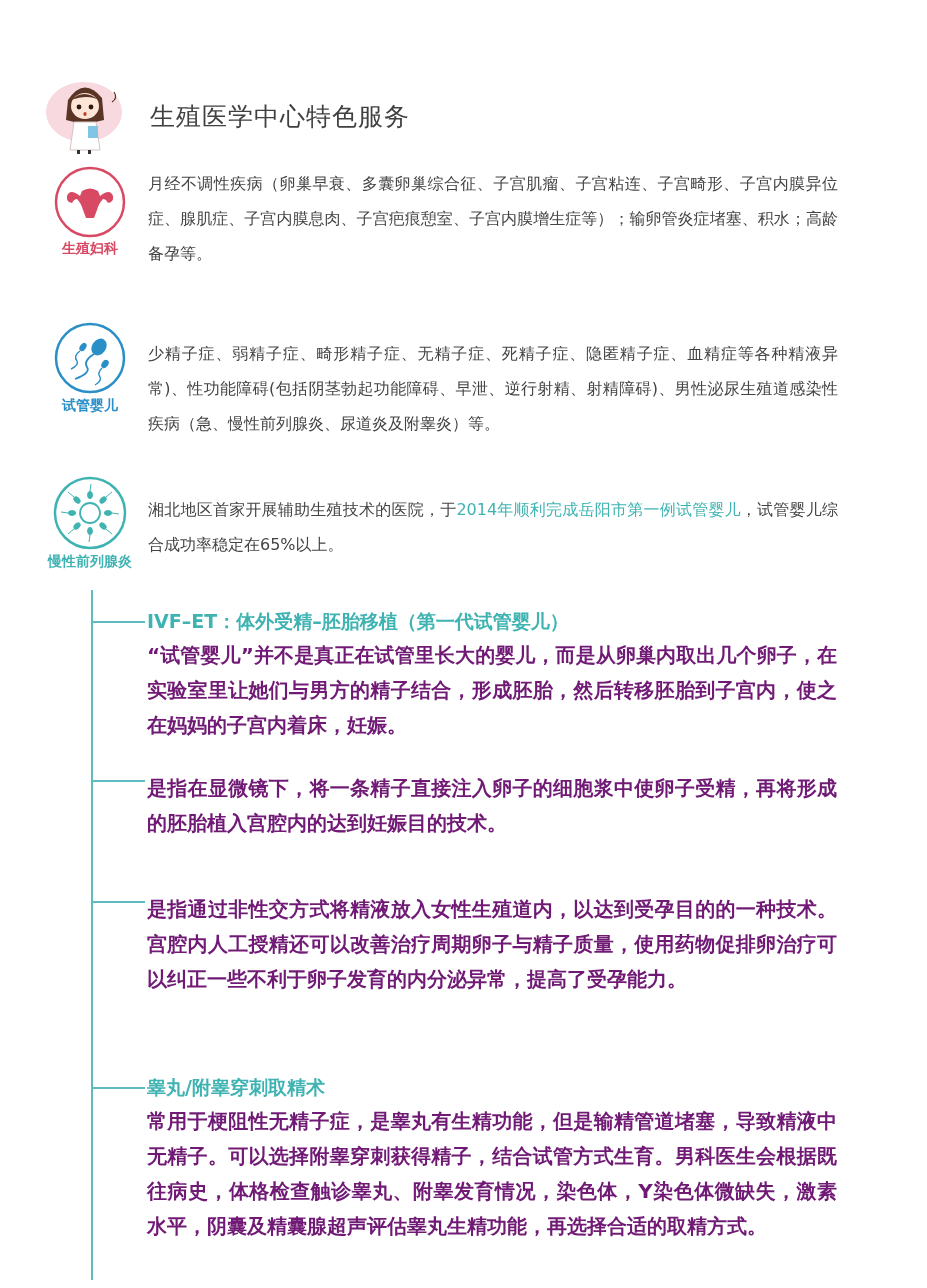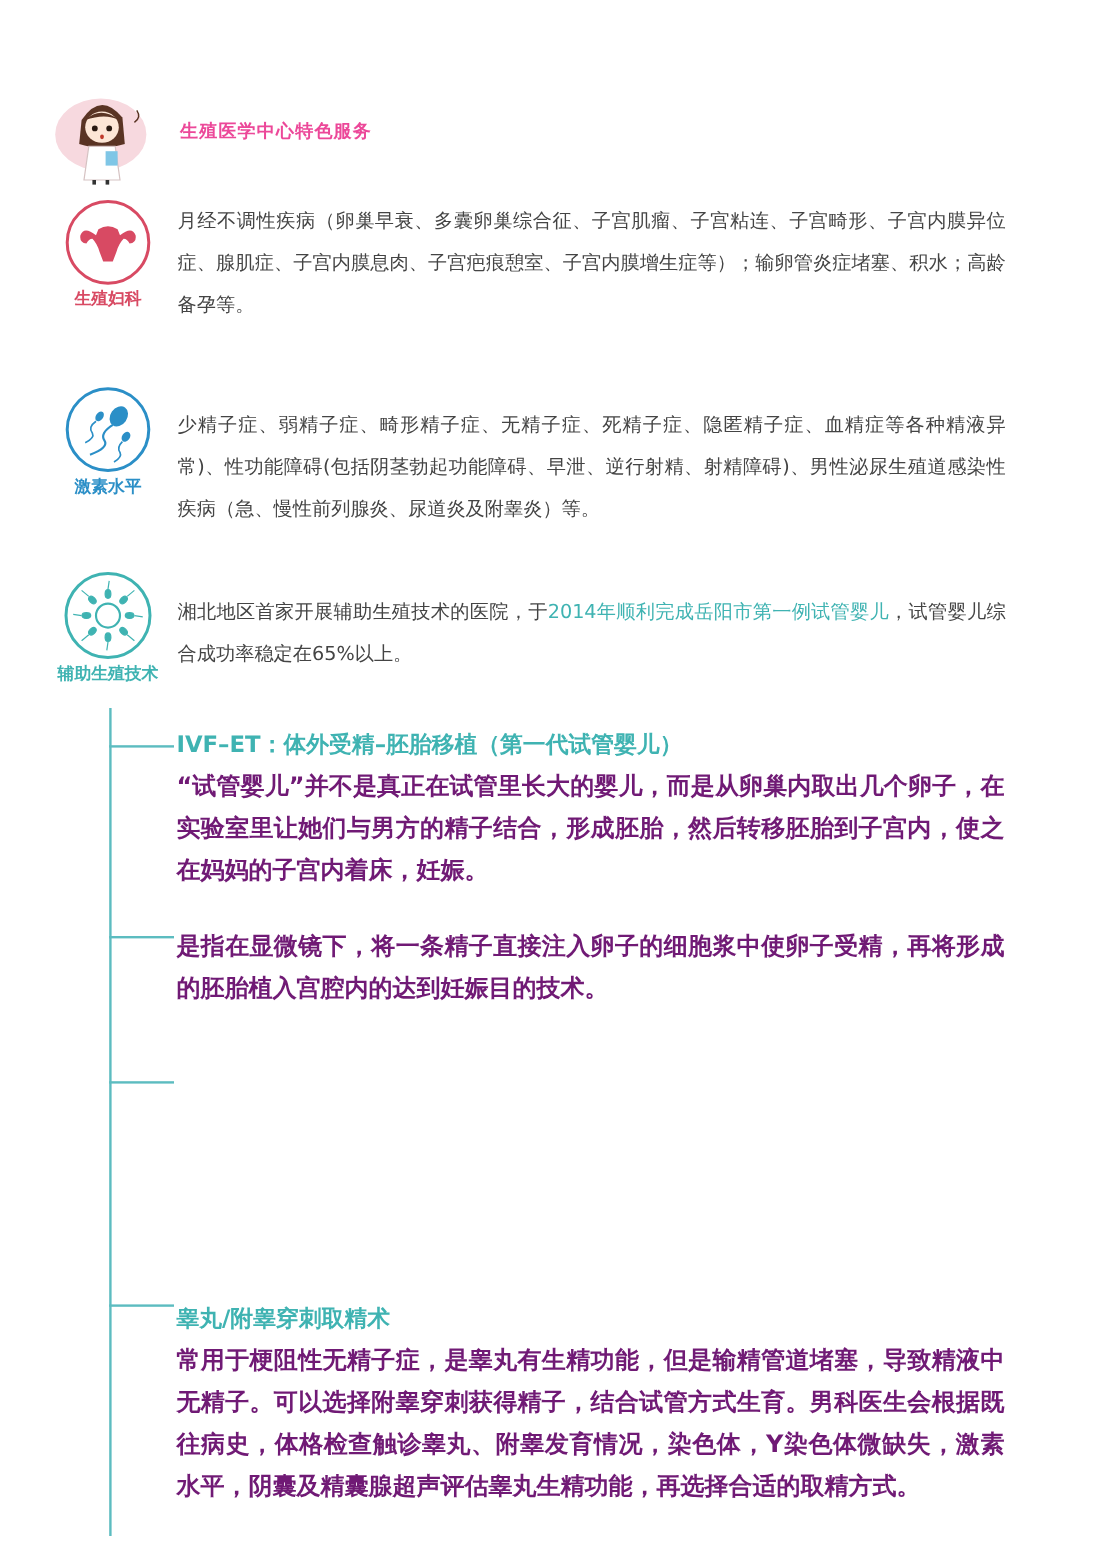--- a/index.html
+++ b/index.html
@@ -1,21 +1,21 @@
 <!DOCTYPE html>
 <html><head>
 <meta charset="utf-8">
 <style>
   * { box-sizing: border-box; margin: 0; padding: 0; }
   html, body { width: 927px; height: 1288px; background: #ffffff; overflow: hidden; }
   body { position: relative; font-family: "DejaVu Sans", "Liberation Sans", sans-serif; color: #444444; }
 
   .header { position: absolute; left: 44px; top: 70px; width: 860px; height: 90px; }
   .avatar { position: absolute; left: 0; top: 0; width: 100px; height: 84px; }
-  .page-title { position: absolute; left: 106px; top: 30px; font-size: 15px; font-weight: bold; color: #ec4899; letter-spacing: 1px; }
+  .page-title { position: absolute; left: 106px; top: 30px; font-size: 25px; font-weight: normal; color: #404040; letter-spacing: 1px; }
 
   .section { position: absolute; left: 30px; width: 870px; }
   .icon-wrap { position: absolute; left: 0; width: 120px; text-align: center; }
   .icon-circle { display: block; margin: 0 auto; }
   .icon-label { display: block; font-size: 14px; font-weight: bold; margin-top: 2px; }
   .para { position: absolute; left: 118px; width: 690px; font-size: 16px; line-height: 35px; color: #444; text-align: justify; }
   .hl { color: #3fb3b2; }
 
   .tree-line { position: absolute; left: 91px; top: 590px; width: 2px; height: 690px; background: #5cbcc0; }
   .branch { position: absolute; left: 91px; width: 54px; height: 2px; background: #5cbcc0; }
@@ -59,21 +59,21 @@
   <div class="icon-wrap" style="top:14px;">
     <svg class="icon-circle" width="74" height="74" viewBox="0 0 74 74">
       <circle cx="37" cy="37" r="34" fill="none" stroke="#2b8fc7" stroke-width="2.5"></circle>
       <ellipse cx="46" cy="26" rx="7" ry="9" transform="rotate(35 46 26)" fill="#2b8fc7"></ellipse>
       <path d="M41 33 Q30 40 34 46 Q38 52 22 58" stroke="#2b8fc7" stroke-width="1.8" fill="none"></path>
       <ellipse cx="30" cy="26" rx="3" ry="4.5" transform="rotate(35 30 26)" fill="#2b8fc7"></ellipse>
       <path d="M27 30 Q20 35 24 40 Q26 44 18 48" stroke="#2b8fc7" stroke-width="1.4" fill="none"></path>
       <ellipse cx="52" cy="43" rx="3.2" ry="4.5" transform="rotate(35 52 43)" fill="#2b8fc7"></ellipse>
       <path d="M49 47 Q44 52 47 56 Q49 60 42 64" stroke="#2b8fc7" stroke-width="1.4" fill="none"></path>
     </svg>
-    <span class="icon-label" style="color:#2b8fc7;">激素水平</span>
+    <span class="icon-label" style="color:#2b8fc7;">试管婴儿</span>
   </div>
   <p class="para" style="top:0;margin-top:29px;">少精子症、弱精子症、畸形精子症、无精子症、死精子症、隐匿精子症、血精症等各种精液异常)、性功能障碍(包括阴茎勃起功能障碍、早泄、逆行射精、射精障碍)、男性泌尿生殖道感染性疾病（急、慢性前列腺炎、尿道炎及附睾炎）等。</p>
 </div>
 
 <div class="section" style="top:475px;">
   <div class="icon-wrap" style="top:0;">
     <svg class="icon-circle" width="76" height="76" viewBox="0 0 76 76">
       <circle cx="38" cy="38" r="35" fill="none" stroke="#3fb3b2" stroke-width="2.5"></circle>
       <circle cx="38" cy="38" r="10" fill="none" stroke="#3fb3b2" stroke-width="1.8"></circle>
       <g fill="#3fb3b2" stroke="#3fb3b2" stroke-width="1">
@@ -88,21 +88,21 @@
         <ellipse cx="25" cy="25" rx="2.4" ry="3.6" transform="rotate(-45 25 25)"></ellipse>
           <line x1="22" y1="22" x2="16" y2="17"></line>
         <ellipse cx="51" cy="25" rx="2.4" ry="3.6" transform="rotate(45 51 25)"></ellipse>
           <line x1="54" y1="22" x2="60" y2="17"></line>
         <ellipse cx="25" cy="51" rx="2.4" ry="3.6" transform="rotate(45 25 51)"></ellipse>
           <line x1="22" y1="54" x2="16" y2="59"></line>
         <ellipse cx="51" cy="51" rx="2.4" ry="3.6" transform="rotate(-45 51 51)"></ellipse>
           <line x1="54" y1="54" x2="60" y2="59"></line>
       </g>
     </svg>
-    <span class="icon-label" style="color:#3fb3b2;">辅助生殖技术</span>
+    <span class="icon-label" style="color:#3fb3b2;">慢性前列腺炎</span>
   </div>
   <p class="para" style="top:17px;">
     <span>湘北地区首家开展辅助生殖技术的医院，于</span><span class="hl">2014年顺利完成岳阳市第一例试管婴儿</span><span>，试管婴儿综合成功率稳定在65%以上。</span>
   </p>
 </div>
 
 <div class="tree-line"></div>
 
 <div class="branch" style="top:621px;"></div>
 <div class="sub" style="top:608px;">
@@ -110,19 +110,20 @@
   <div class="sub-body">“试管婴儿”并不是真正在试管里长大的婴儿，而是从卵巢内取出几个卵子，在实验室里让她们与男方的精子结合，形成胚胎，然后转移胚胎到子宫内，使之在妈妈的子宫内着床，妊娠。</div>
 </div>
 
 <div class="branch" style="top:780px;"></div>
 <div class="sub" style="top:767px;">
   <div class="sub-body">是指在显微镜下，将一条精子直接注入卵子的细胞浆中使卵子受精，再将形成的胚胎植入宫腔内的达到妊娠目的技术。</div>
 </div>
 
 <div class="branch" style="top:901px;"></div>
 <div class="sub" style="top:888px;">
+  <div class="sub-body">是指通过非性交方式将精液放入女性生殖道内，以达到受孕目的的一种技术。宫腔内人工授精还可以改善治疗周期卵子与精子质量，使用药物促排卵治疗可以纠正一些不利于卵子发育的内分泌异常，提高了受孕能力。</div>
 </div>
 
 <div class="branch" style="top:1087px;"></div>
-<div class="sub" style="top:1074px;margin-top:12px;">
+<div class="sub" style="top:1074px;">
   <div class="sub-title">睾丸/附睾穿刺取精术</div>
   <div class="sub-body">常用于梗阻性无精子症，是睾丸有生精功能，但是输精管道堵塞，导致精液中无精子。可以选择附睾穿刺获得精子，结合试管方式生育。男科医生会根据既往病史，体格检查触诊睾丸、附睾发育情况，染色体，Y染色体微缺失，激素水平，阴囊及精囊腺超声评估睾丸生精功能，再选择合适的取精方式。</div>
 </div>
 
 </body></html>

